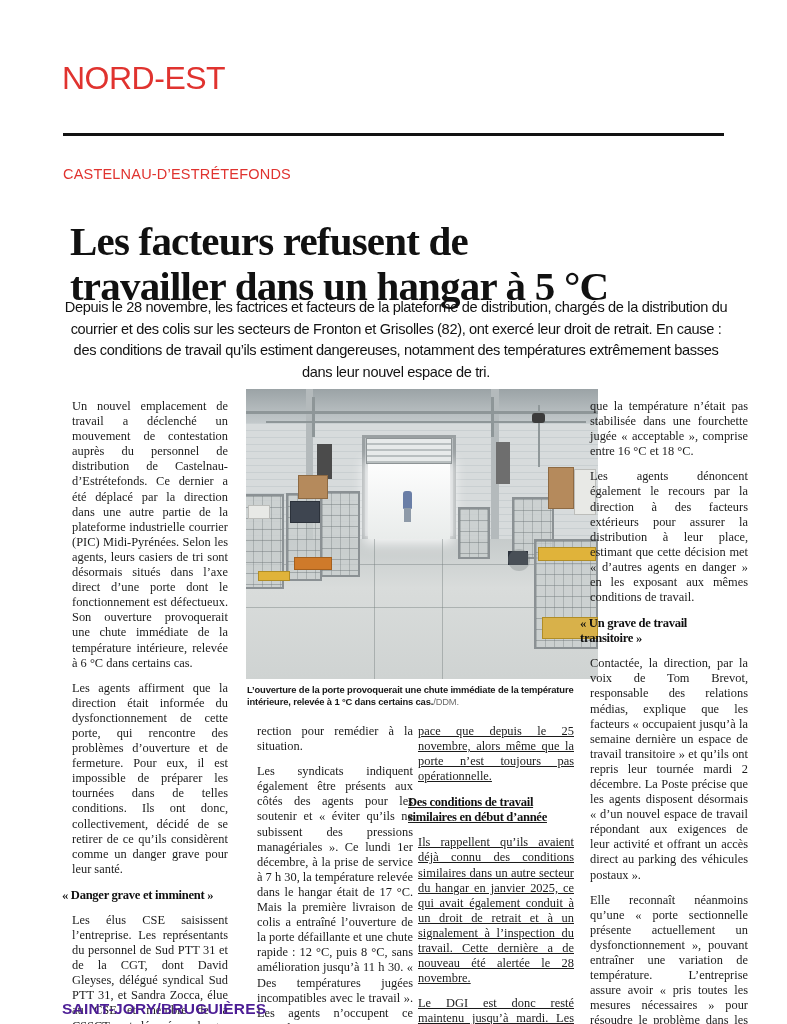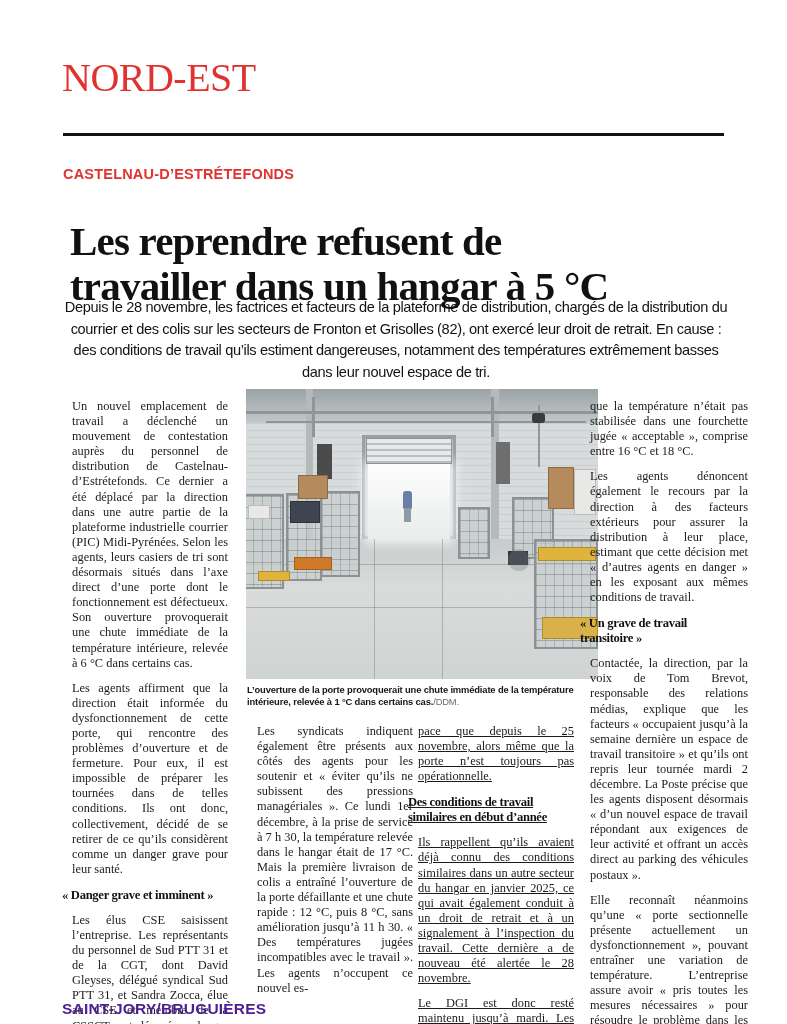--- a/index.html
+++ b/index.html
@@ -21,43 +21,43 @@
     width: 787px;
     height: 1024px;
     background: #fff;
   }
 
   
   .section-head {
     position: absolute;
     left: 62px;
     top: 55px;
-    font-family: Liberation Serif, serif;
-    font-size: 40px;
+    font-family: Liberation Sans, sans-serif;
+    font-size: 32px;
     line-height: 46px;
     letter-spacing: -0.5px;
     font-weight: 400;
     color: #e0332f;
   }
   .rule-thick {
     position: absolute;
     left: 63px;
     top: 133px;
     width: 661px;
     height: 3px;
     background: #121212;
   }
 
   
   .kicker {
     position: absolute;
     left: 63px;
     top: 166px;
     font-family: "Liberation Sans", sans-serif;
-    font-weight: bold;
+    font-weight: normal;
     font-size: 14.5px;
     letter-spacing: 0.2px;
     color: #e0332f;
   }
 
   
   .headline {
     position: absolute;
     left: 70px;
     top: 192px;
@@ -271,21 +271,21 @@
 
 <div class="page">
 
   <div class="section-head">NORD-EST</div>
 
   <div class="rule-thick"></div>
 
   <div class="kicker">CASTELNAU-D’ESTRÉTEFONDS</div>
 
   <h1 class="headline">
-    <span class="l1">Les reprendre refusent de</span>
+    <span class="l1">Les facteurs refusent de</span>
     <span class="l2">travailler dans un hangar à 5 °C</span>
   </h1>
 
   <div class="standfirst">Depuis le 28 novembre, les factrices et facteurs de la plateforme de distribution, chargés de la distribution du courrier et des colis sur les secteurs de Fronton et Grisolles (82), ont exercé leur droit de retrait. En cause : des conditions de travail qu’ils estiment dangereuses, notamment des températures extrêmement basses dans leur nouvel espace de tri.</div>
 
   <div class="photo-wrap">
     <div class="photo">
       <div class="floor"></div>
       <div class="wall"></div>
       <div class="ceiling"></div>
@@ -341,20 +341,21 @@
   </div>
 
   <div class="col col1">
     <p>Un nouvel emplacement de travail a déclenché un mouvement de contestation auprès du personnel de distribution de Castelnau-d’Estrétefonds. Ce dernier a été déplacé par la direction dans une autre partie de la plateforme industrielle courrier (PIC) Midi-Pyrénées. Selon les agents, leurs casiers de tri sont désormais situés dans l’axe direct d’une porte dont le fonctionnement est défectueux. Son ouverture provoquerait une chute immédiate de la température intérieure, relevée à 6 °C dans certains cas.</p>
     <p>Les agents affirment que la direction était informée du dysfonctionnement de cette porte, qui rencontre des problèmes d’ouverture et de fermeture. Pour eux, il est impossible de préparer les tournées dans de telles conditions. Ils ont donc, collectivement, décidé de se retirer de ce qu’ils considèrent comme un danger grave pour leur santé.</p>
     <div class="subhead">« Danger grave et imminent »</div>
     <p>Les élus CSE saisissent l’entreprise. Les représentants du personnel de Sud PTT 31 et de la CGT, dont David Gleyses, délégué syndical Sud PTT 31, et Sandra Zocca, élue au CSE et membre de la CSSCT, ont déposé un danger grave et imminent (DGI) dès le 28 novembre. Ils dénoncent l’absence, à ce jour, de solution concrète proposée par la di-</p>
   </div>
 
   <div class="col col2">
+    <p>rection pour remédier à la situation.</p>
     <p>Les syndicats indiquent également être présents aux côtés des agents pour les soutenir et « éviter qu’ils ne subissent des pressions managériales ». Ce lundi 1er décembre, à la prise de service à 7 h 30, la température relevée dans le hangar était de 17 °C. Mais la première livraison de colis a entraîné l’ouverture de la porte défaillante et une chute rapide : 12 °C, puis 8 °C, sans amélioration jusqu’à 11 h 30. « Des températures jugées incompatibles avec le travail ». Les agents n’occupent ce nouvel es-</p>
   </div>
 
   <div class="col col3">
     <p>pace que depuis le 25 novembre, alors même que la porte n’est toujours pas opérationnelle.</p>
     <div class="subhead">
       <span>Des conditions de travail</span><br>
       <span>similaires en début d’année</span>
     </div>
     <p>Ils rappellent qu’ils avaient déjà connu des conditions similaires dans un autre secteur du hangar en janvier 2025, ce qui avait également conduit à un droit de retrait et à un signalement à l’inspection du travail. Cette dernière a de nouveau été alertée le 28 novembre.</p>

